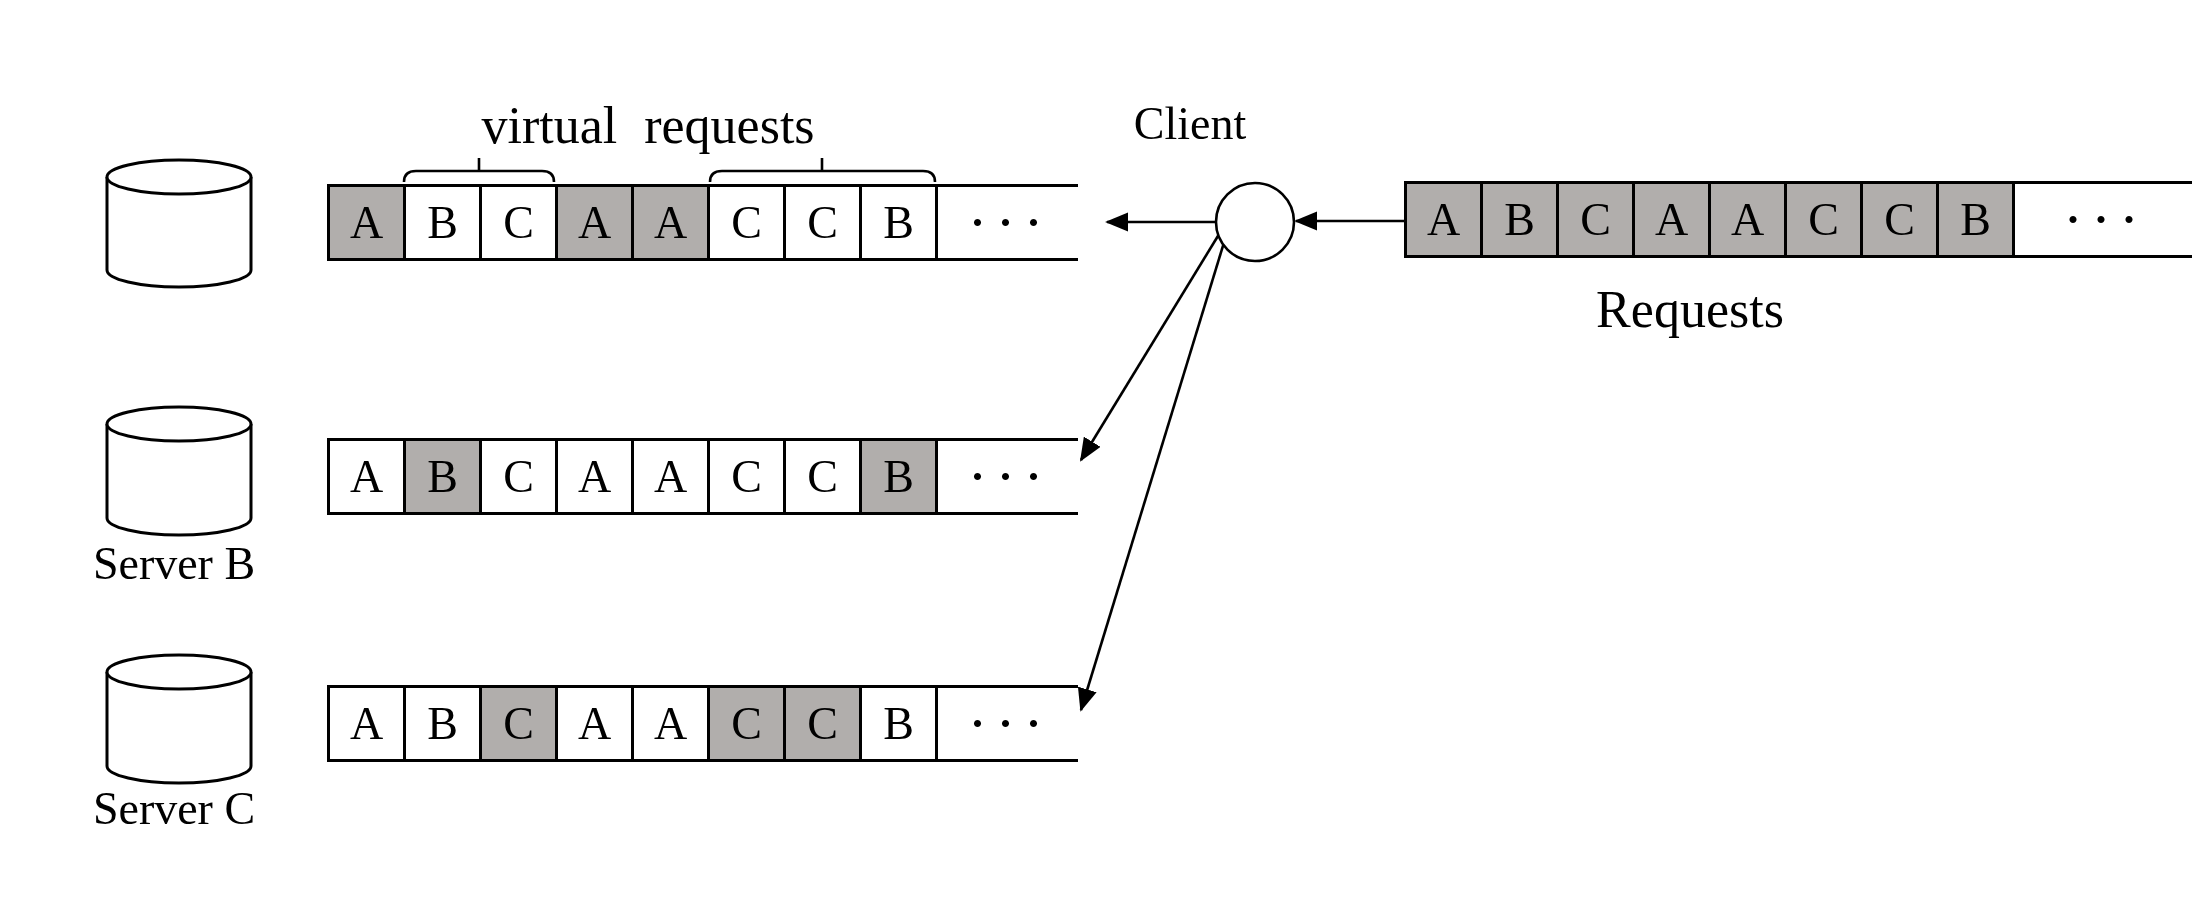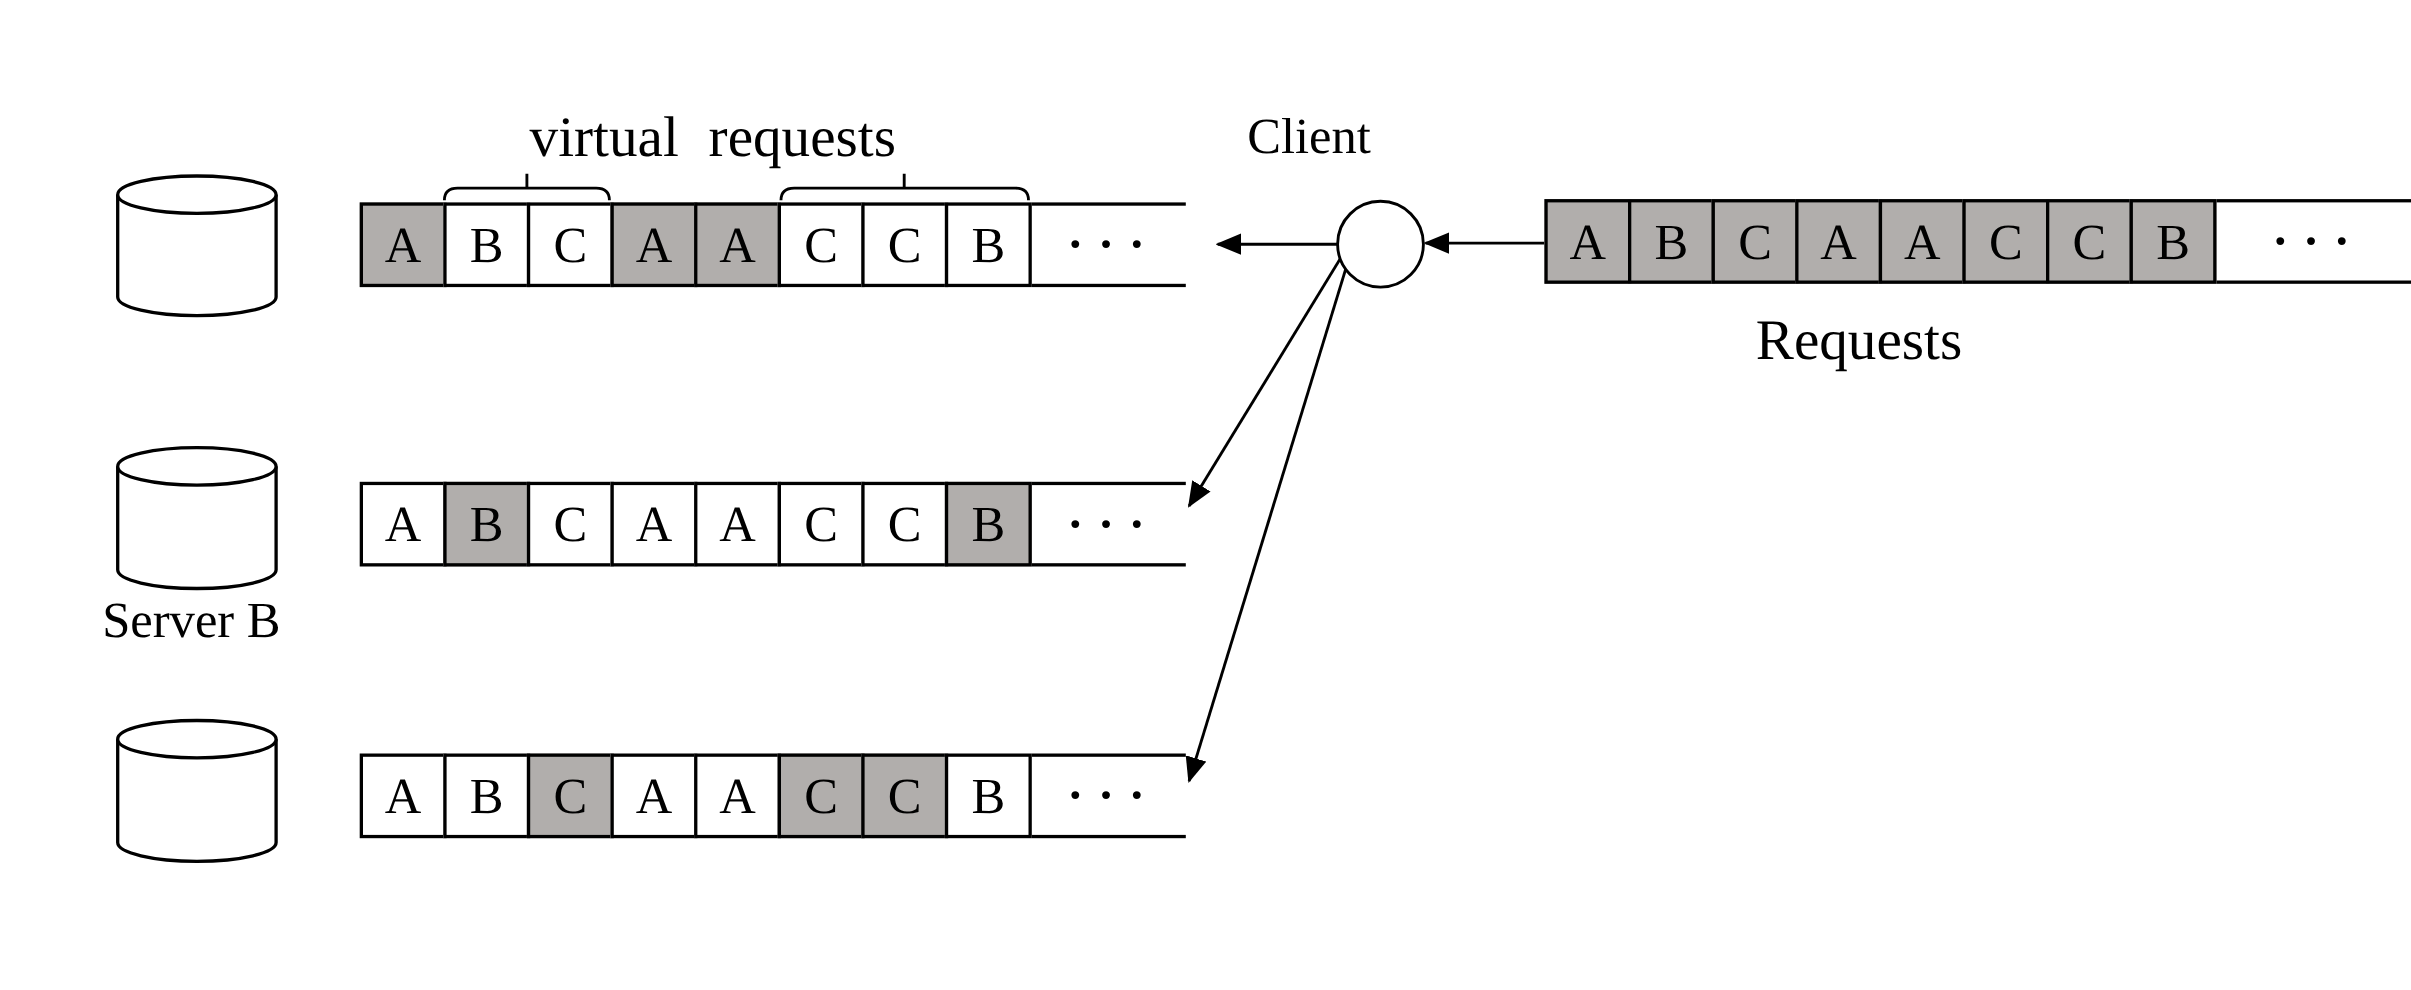--- a/index.html
+++ b/index.html
@@ -76,20 +76,21 @@
     <circle cx="1255" cy="222" r="39" fill="#fff" stroke="#000" stroke-width="2.6"></circle>
   </svg>
 
   <div class="label big vr" style="left:648px;top:97px;">virtual requests</div>
 
   <div class="label" style="left:1190px;top:99px;">Client</div>
 
   <div class="label big" style="left:1690px;top:281px;">Requests</div>
 
   <div class="label" style="left:174px;top:539px;font-family:Liberation Serif, serif;">Server B</div>
+  <div class="label" style="left:174px;top:784px;">Server C</div>
 
   <div class="row" style="left:327px;top:184px;width:751px;">
       <div class="cell hl" style="left: 0px; width: 79px;">A</div>
       <div class="cell" style="left: 76px; width: 79px;">B</div>
       <div class="cell" style="left: 152px; width: 79px;">C</div>
       <div class="cell hl" style="left: 228px; width: 79px;">A</div>
       <div class="cell hl" style="left: 304px; width: 79px;">A</div>
       <div class="cell" style="left: 380px; width: 79px;">C</div>
       <div class="cell" style="left: 456px; width: 79px;">C</div>
       <div class="cell" style="left: 532px; width: 79px;">B</div>

